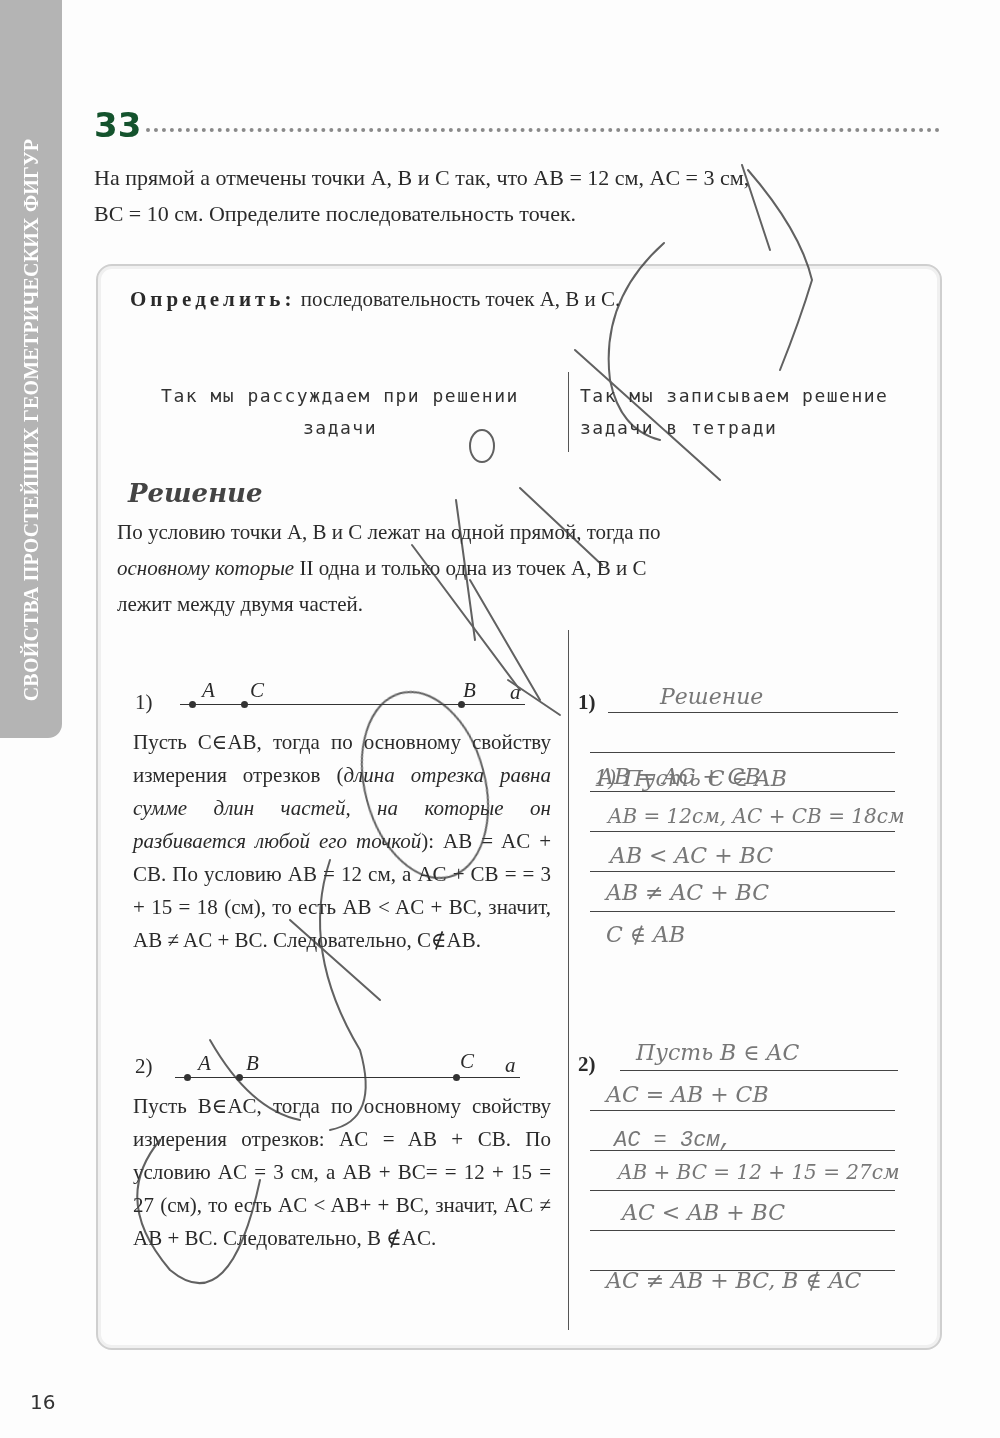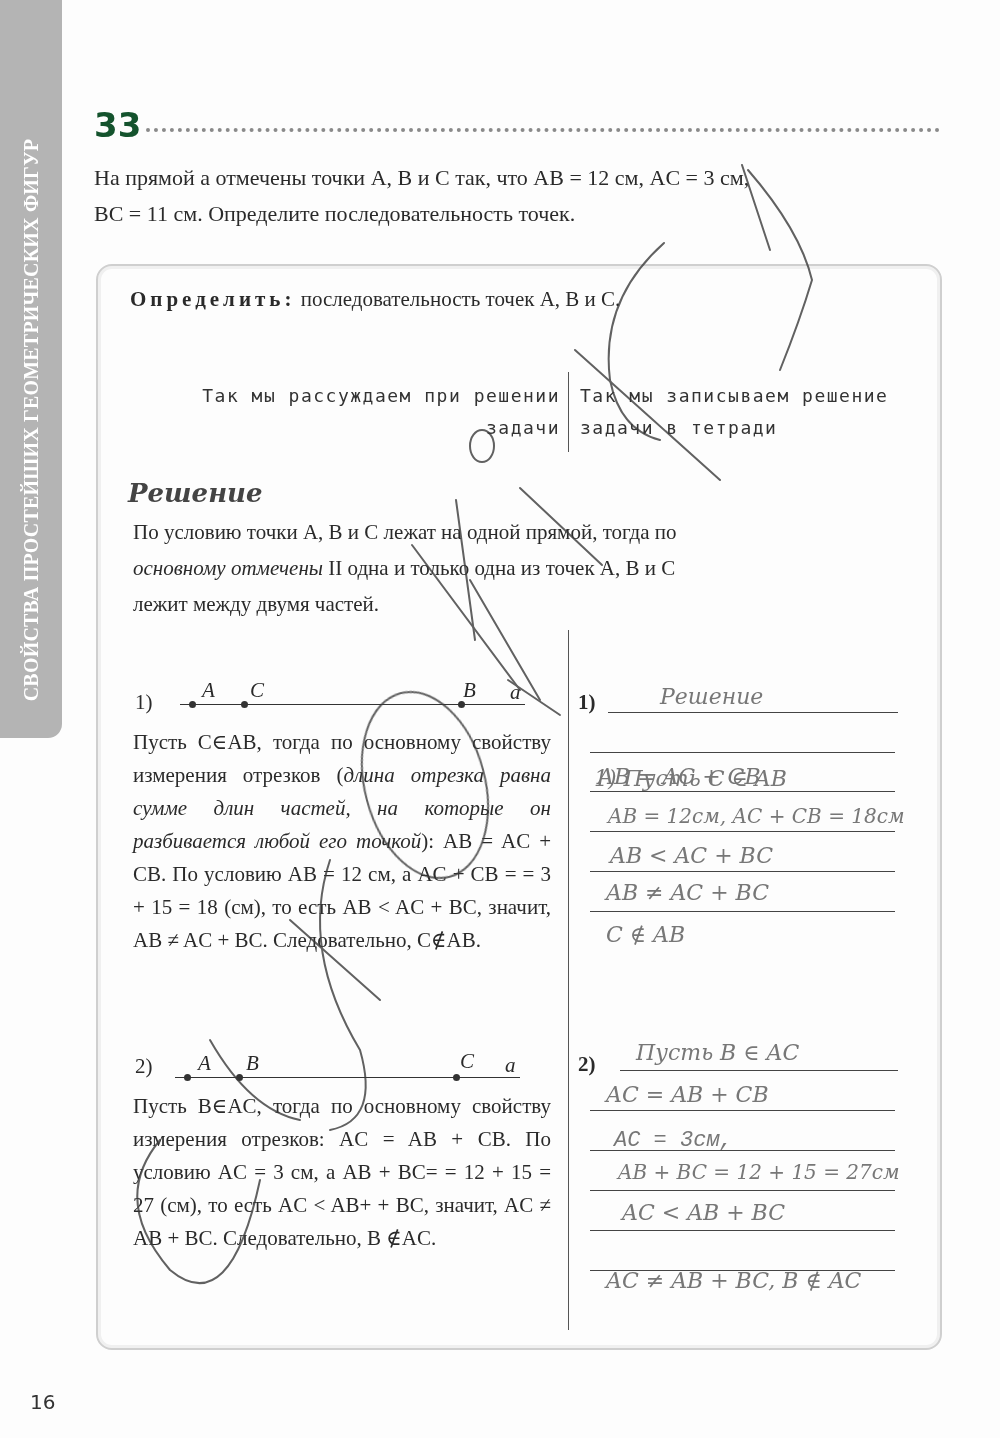--- a/index.html
+++ b/index.html
@@ -16,27 +16,27 @@
               font-weight:bold; font-size:34px; color:#14532d; }
   .task-dots { position:absolute; left:146px; top:128px; width:794px; border-bottom:4px dotted #8a8a8a; }
   .task-text { position:absolute; left:94px; top:160px; width:850px; font-size:22px; line-height:36px; }
   i { font-style:italic; }
   .box { position:absolute; left:96px; top:264px; width:842px; height:1082px; border:2px solid #cfcfcf;
          border-radius:16px; box-shadow:inset 0 0 0 3px #f0f0f0; }
   .given { position:absolute; left:130px; top:282px; font-size:21px; line-height:34px; width:800px; }
   .sp { letter-spacing:4px; font-weight:bold; }
   .colhead { position:absolute; top:380px; font-family:"DejaVu Sans Mono", monospace; font-size:18px;
              line-height:32px; letter-spacing:1.5px; color:#333; }
-  .colhead.left { left:120px; width:440px; text-align:right; }
+  .colhead.left { left:120px; width:440px; text-align:center; }
   .colhead.right { left:580px; width:330px; }
   .divider-top { position:absolute; left:568px; top:372px; height:80px; border-left:1.5px solid #555; }
   .divider-main { position:absolute; left:568px; top:630px; height:700px; border-left:1.5px solid #555; }
   .sol-head { position:absolute; left:128px; top:478px; font-family:"DejaVu Serif", serif; font-style:italic;
               font-weight:bold; font-size:26px; color:#444; }
-  .sol-text { position:absolute; left:133px; top:514px; width:760px; font-size:21px; line-height:36px;
+  .sol-text { position:absolute; left:117px; top:514px; width:760px; font-size:21px; line-height:36px;
               text-align:justify; }
   .case { position:absolute; left:133px; width:418px; font-size:21px; line-height:33px; text-align:justify; }
   .case-label { position:absolute; left:135px; font-size:21px; }
   .line-diag { position:absolute; height:0; border-top:1.5px solid #333; }
   .pt { position:absolute; width:7px; height:7px; background:#333; border-radius:50%; }
   .ptlbl { position:absolute; font-style:italic; font-size:21px; }
   .hw-label { position:absolute; left:578px; font-size:21px; font-weight:bold; }
   .hw-line { position:absolute; left:590px; width:305px; border-bottom:1.5px solid #444; }
   .hw { position:absolute; font-family:"DejaVu Serif", serif; font-style:italic; font-size:22px;
         color:#777; white-space:nowrap; }
@@ -47,38 +47,38 @@
 
 <div class="sidebar">
   <div class="sidebar-text">СВОЙСТВА ПРОСТЕЙШИХ ГЕОМЕТРИЧЕСКИХ ФИГУР</div>
 </div>
 <div class="page-num">16</div>
 
 <div class="task-num">33</div>
 <div class="task-dots"></div>
 <div class="task-text">
   <div>На прямой a отмечены точки A, B и C так, что AB = 12 см, AC = 3 см,</div>
-  <div>BC = 11 см. Определите последовательность точек.</div>
+  <div>BC = 10 см. Определите последовательность точек.</div>
 </div>
 
 <div class="box"></div>
 
 <div class="given">
   <div><span class="sp">Определить:</span> <span>последовательность точек A, B и C.</span></div>
 </div>
 
 <div class="colhead left">Так мы рассуждаем при решении задачи</div>
 <div class="colhead right">Так мы записываем решение задачи в тетради</div>
 <div class="divider-top"></div>
 <div class="divider-main"></div>
 
 <div class="sol-head">Решение</div>
 <div class="sol-text">
   <div>По условию точки A, B и C лежат на одной прямой, тогда по</div>
-  <div><i>основному отмечены</i><span> II одна и только одна из точек A, B и C</span></div>
+  <div><i>основному которые</i><span> II одна и только одна из точек A, B и C</span></div>
   <div>лежит между двумя частей.</div>
 </div>
 
 <div class="case-label" style="top:690px;">1)</div>
 <div>
   <div class="line-diag" style="left:180px;top:704px;width:345px;"></div>
   <div class="pt" style="left:189px;top:701px;"></div>
   <div class="pt" style="left:241px;top:701px;"></div>
   <div class="pt" style="left:458px;top:701px;"></div>
   <span class="ptlbl" style="left:202px;top:678px;">A</span>

